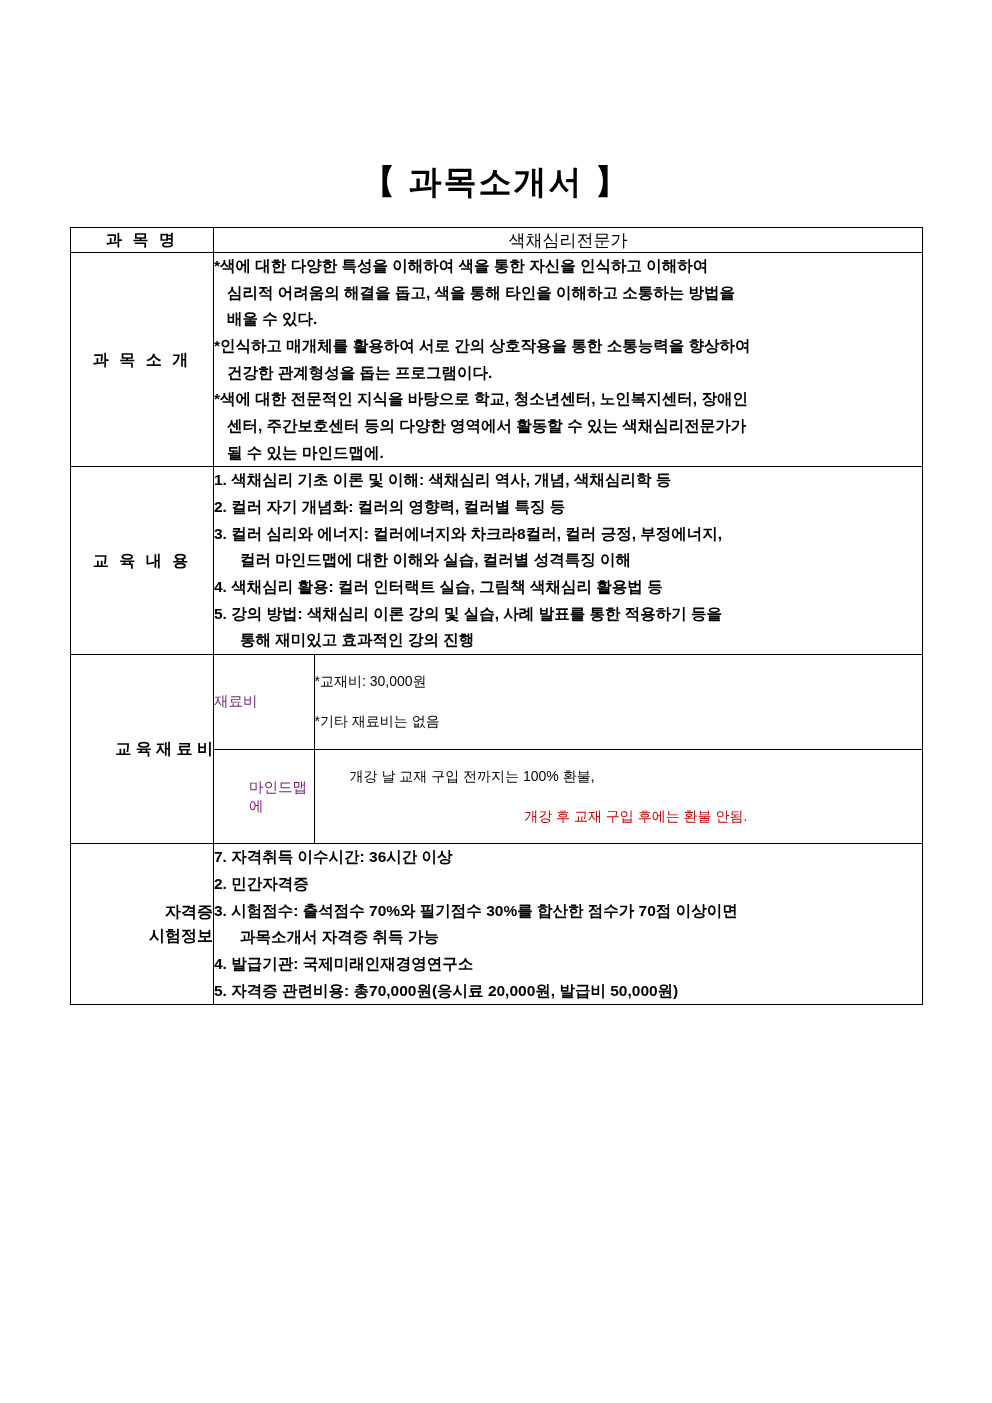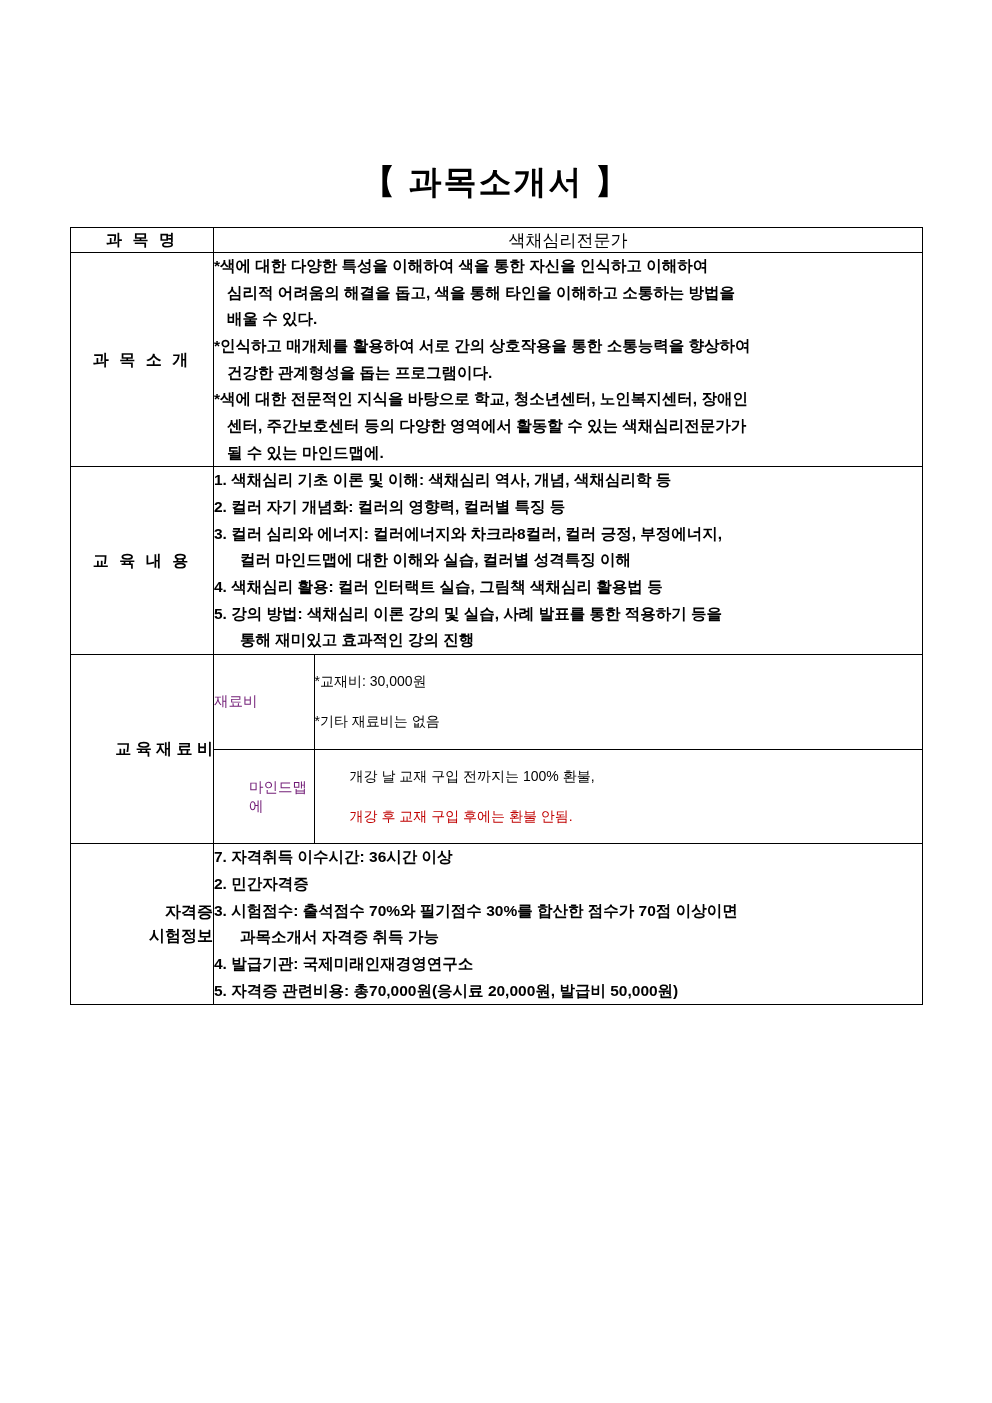--- a/index.html
+++ b/index.html
@@ -77,20 +77,21 @@
     font-size: 14.5px;
     color: #701a75;
   }
   .fee-body {
     padding: 16px 14px 16px 16px;
     font-size: 14px;
     line-height: 1.85;
   }
   .red {
     color: #c00000;
+    text-align: center;
   }
   .inner-table {
     width: 100%;
     border-collapse: collapse;
     table-layout: fixed;
   }
   .inner-table td {
     border: 1px solid #000000;
   }
   .inner-table tr:first-child td {

